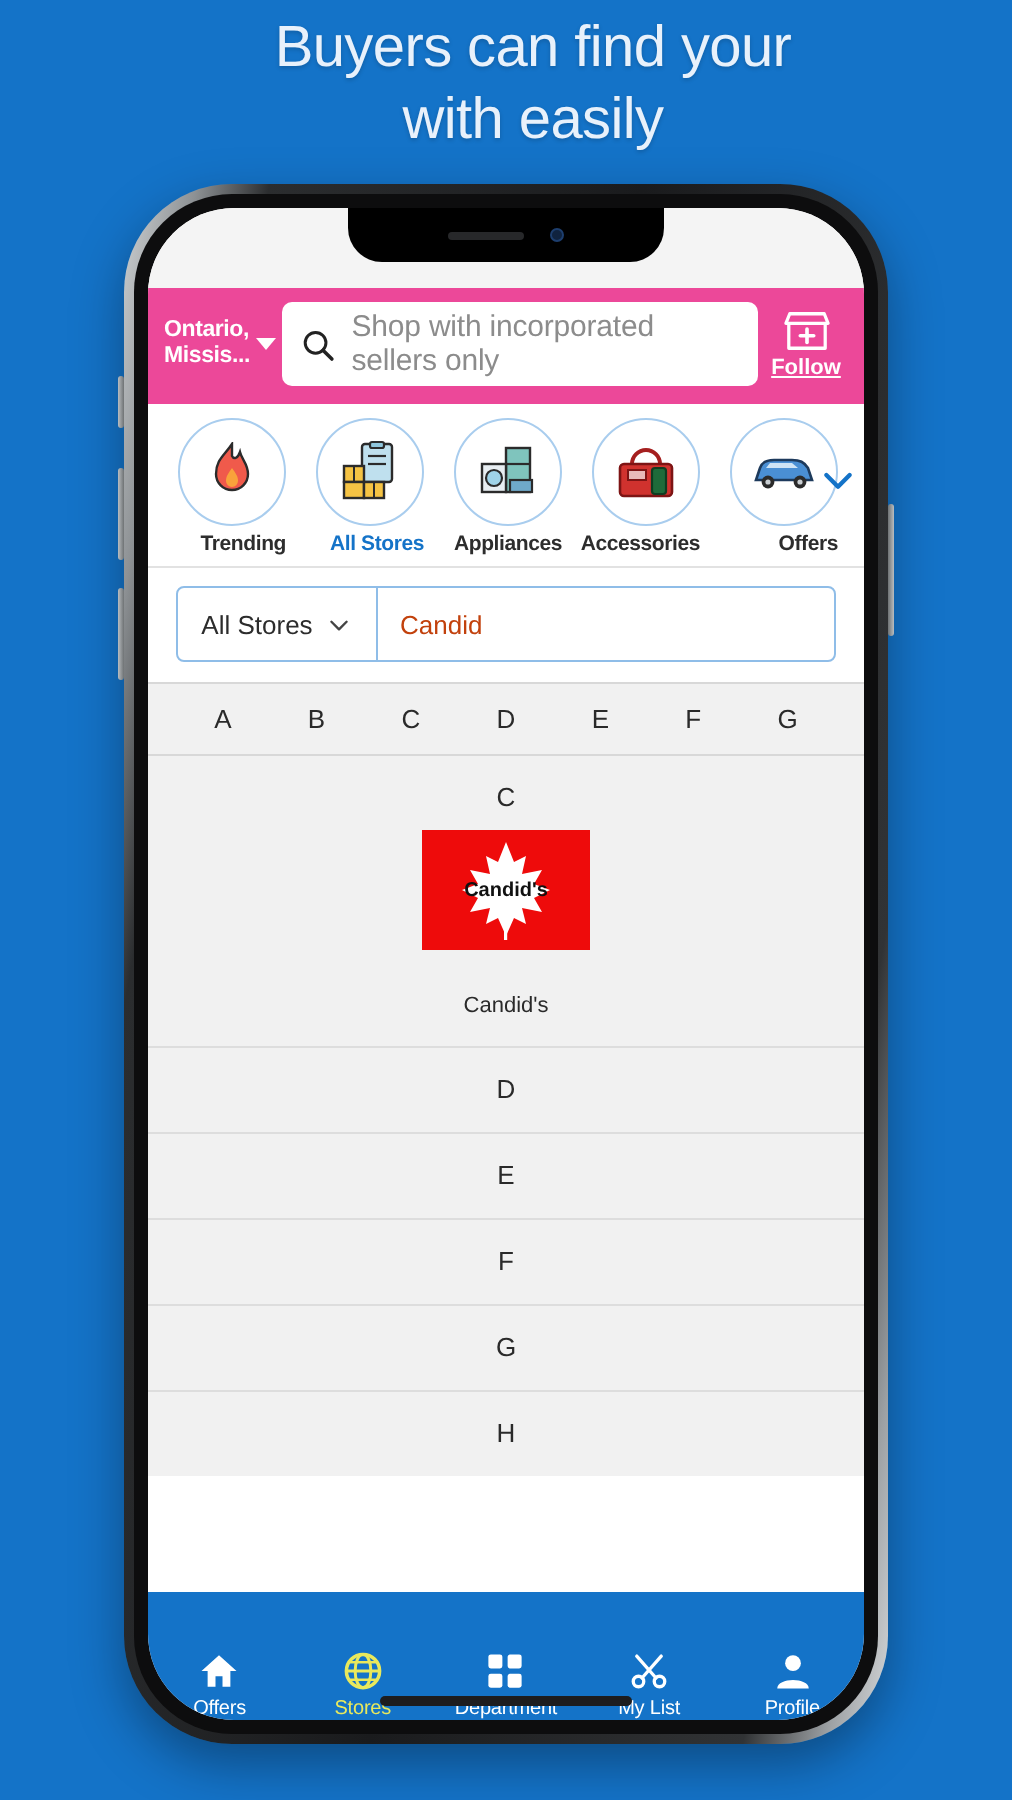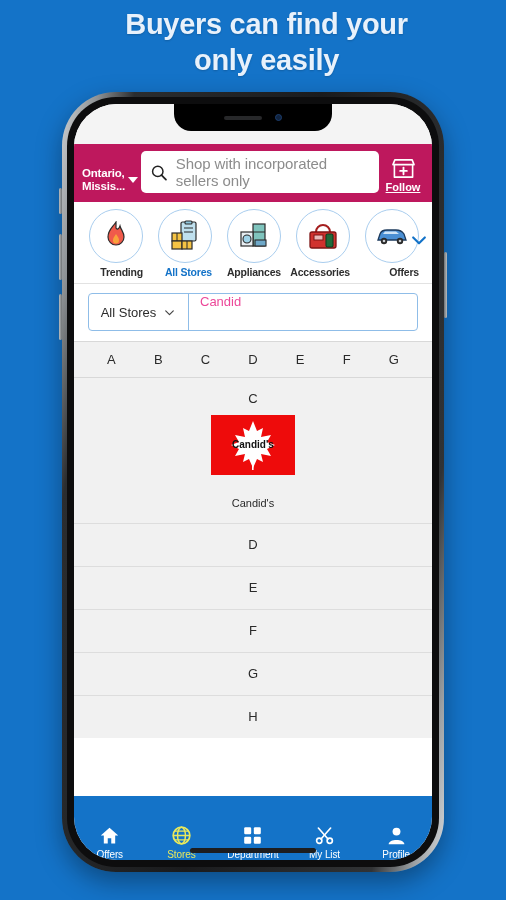--- a/index.html
+++ b/index.html
@@ -11,21 +11,21 @@
     overflow: hidden;
   }
 
   
   .headline {
     position: absolute;
     top: 6px; left: 0; width: 506px;
     text-align: center;
     color: #e8f1fb;
     font-size: 29px;
-    font-weight: bold;
+    font-weight: normal;
     line-height: 36px;
     letter-spacing: -0.3px;
     text-shadow: 0 1px 2px rgba(0,0,0,.18);
     padding-left: 27px;
   }
 
   
   .phone {
     position: absolute;
     left: 62px; top: 92px;
@@ -75,23 +75,23 @@
     display: flex; align-items: center; justify-content: center;
     gap: 13px;
   }
   .speaker { width: 38px; height: 4px; border-radius: 3px; background: #27282a; }
   .camera  { width: 7px; height: 7px; border-radius: 50%; background: #10233f; border: 1px solid #1d3e6e; }
 
   .status-pad { height: 40px; background: #f4f4f4; }
 
   
   .app-header {
-    background: #be185d;
+    background: #ec4899;
     padding: 7px 8px 9px 8px;
-    display: flex; align-items: flex-end; gap: 3px;
+    display: flex; align-items: center; gap: 3px;
   }
   .loc {
     display: flex; align-items: center; gap: 3px;
     flex: 0 0 auto; max-width: 74px;
   }
   .loc-text {
     color: #fff; font-size: 11.5px; font-weight: bold;
     line-height: 13px; letter-spacing: -0.2px;
   }
   .caret-down {
@@ -157,23 +157,23 @@
     height: 38px; overflow: hidden;
   }
   .filter-select {
     flex: 0 0 100px;
     display: flex; align-items: center; justify-content: center; gap: 7px;
     border-right: 1px solid #8fbde8;
     font-size: 13px; color: #2c2c2c;
   }
   .filter-input {
     flex: 1 1 auto;
-    display: flex; 
+    display: flex; align-items: center;
     padding-left: 11px;
-    font-size: 13px; color: #ec4899;
+    font-size: 13px; color: #c2410c;
   }
 
   
   .alpha {
     background: #f1f1f1;
     border-top: 1px solid #d8d8d8;
     border-bottom: 1px solid #d8d8d8;
     height: 37px;
     display: flex; align-items: center; justify-content: space-around;
     padding: 0 14px;
@@ -215,21 +215,21 @@
   .home-ind {
     position: absolute; bottom: 7px; left: 50%; transform: translateX(-50%);
     width: 126px; height: 5px; border-radius: 3px; background: #1d1d1f;
   }
 </style>
 </head>
 <body>
 
 <div class="headline">
   <div>Buyers can find your</div>
-  <div>only easily</div>
+  <div>with easily</div>
 </div>
 
 <div class="phone">
   <div class="side-btn sb1"></div>
   <div class="side-btn sb2"></div>
   <div class="side-btn sb3"></div>
   <div class="side-btn-r"></div>
 
   <div class="phone-inner">
     <div class="screen">

